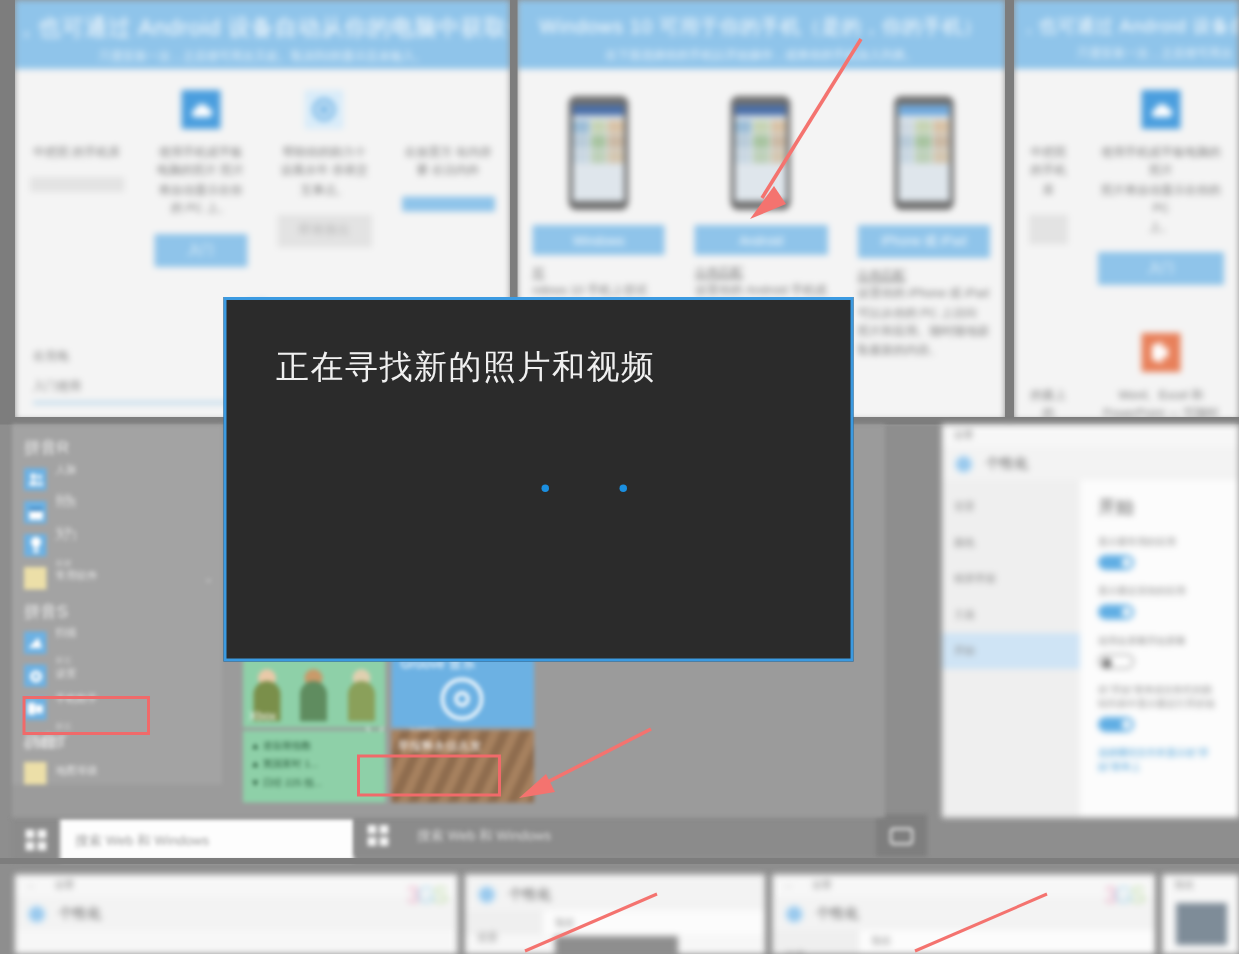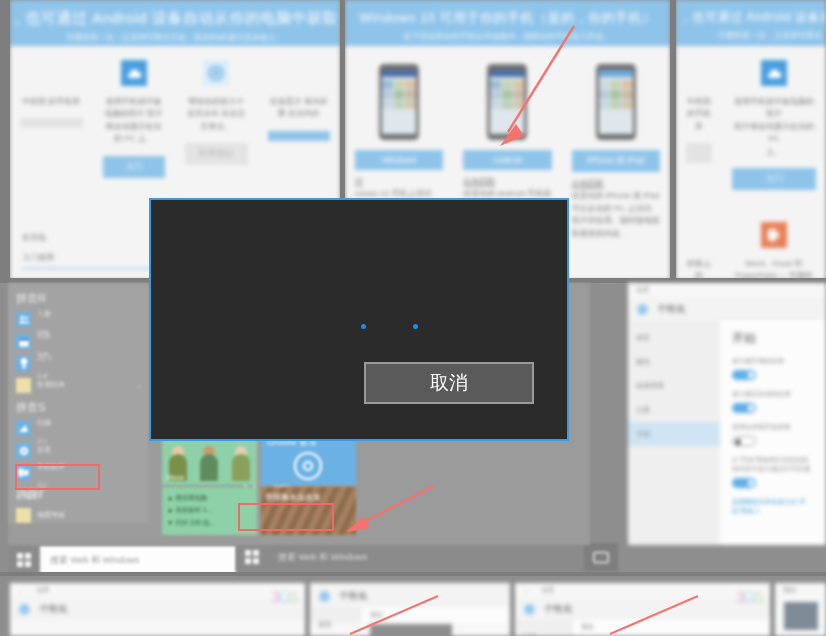--- a/index.html
+++ b/index.html
@@ -621,24 +621,24 @@
     </div>
     <div class="wmark"><span>3</span><span>G</span><span>S</span></div>
   </div>
 
   <div class="setwin blur2" style="left:775px; top:583px; width:51px; height:53px;">
     <div class="set-top">预览</div>
     <div style="width:34px;height:28px;background:#7e8c98;margin:4px auto;"></div>
   </div>
 
   <div id="dialog">
+    <div class="dlg-title">正在寻找新的照片和视频</div>
     <div class="dots">
       <span></span><span></span>
     </div>
-    <div class="dlg-btn">取消</div>
   </div>
 
   <svg class="anno" style="left:490px;top:20px;width:90px;height:135px;">
     <line x1="84" y1="6" x2="18" y2="112" stroke="#f4736f" stroke-width="2.4"></line>
     <polygon points="10,126 26,104 34,116" fill="#f4736f"></polygon>
   </svg>
 
   <div class="anno redbox" style="left:15px;top:464px;width:85px;height:26px;"></div>
 
   <div class="anno redbox" style="left:238px;top:503px;width:96px;height:28px;"></div>

